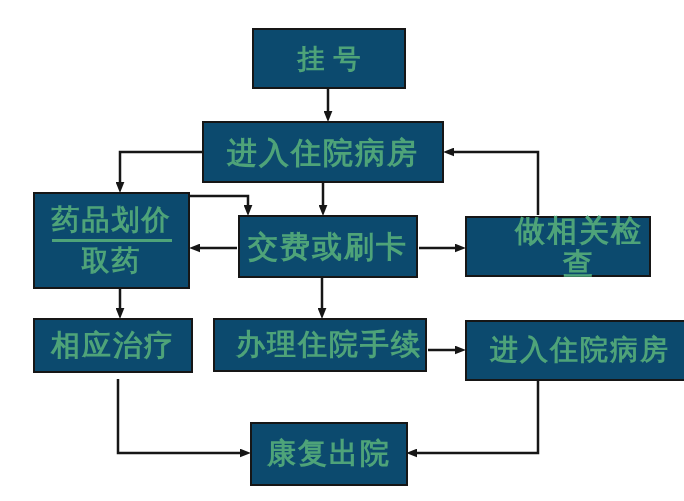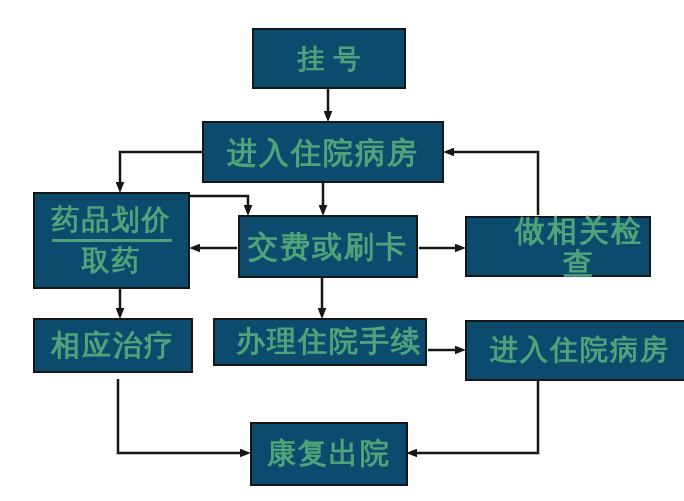--- a/index.html
+++ b/index.html
@@ -24,21 +24,21 @@
     font-size:29px;
     letter-spacing:2px;
     line-height:1.1;
   }
   .node-register{left:252px;top:28px;width:154px;height:61px;font-size:27px;letter-spacing:9px;padding-left:9px;}
   .node-clinic{left:202px;top:121px;width:242px;height:62px;font-size:30px;}
   .node-pricing{left:33px;top:192px;width:157px;height:97px;font-size:28px;}
   .node-pay{left:238px;top:215px;width:180px;height:63px;font-size:30px;text-align:center;}
   .node-exam{left:465px;top:216px;width:186px;height:61px;font-size:30px;padding-left:42px;}
   .node-treatment{left:33px;top:318px;width:160px;height:55px;font-size:29px;}
-  .node-admission{left:213px;top:318px;width:214px;height:48px;font-size:29px;padding-left:18px;}
+  .node-admission{left:213px;top:318px;width:214px;height:54px;font-size:29px;padding-left:18px;}
   .node-ward{left:465px;top:320px;width:230px;height:61px;font-size:28px;}
   .node-discharge{left:250px;top:422px;width:158px;height:64px;font-size:29px;}
   .stack{display:flex;flex-direction:column;}
   .fraction-divider{width:120px;height:3px;background:#4EA379;margin:3px 0 4px 0;}
 </style>
 </head>
 <body>
 
 <div class="canvas">
 

